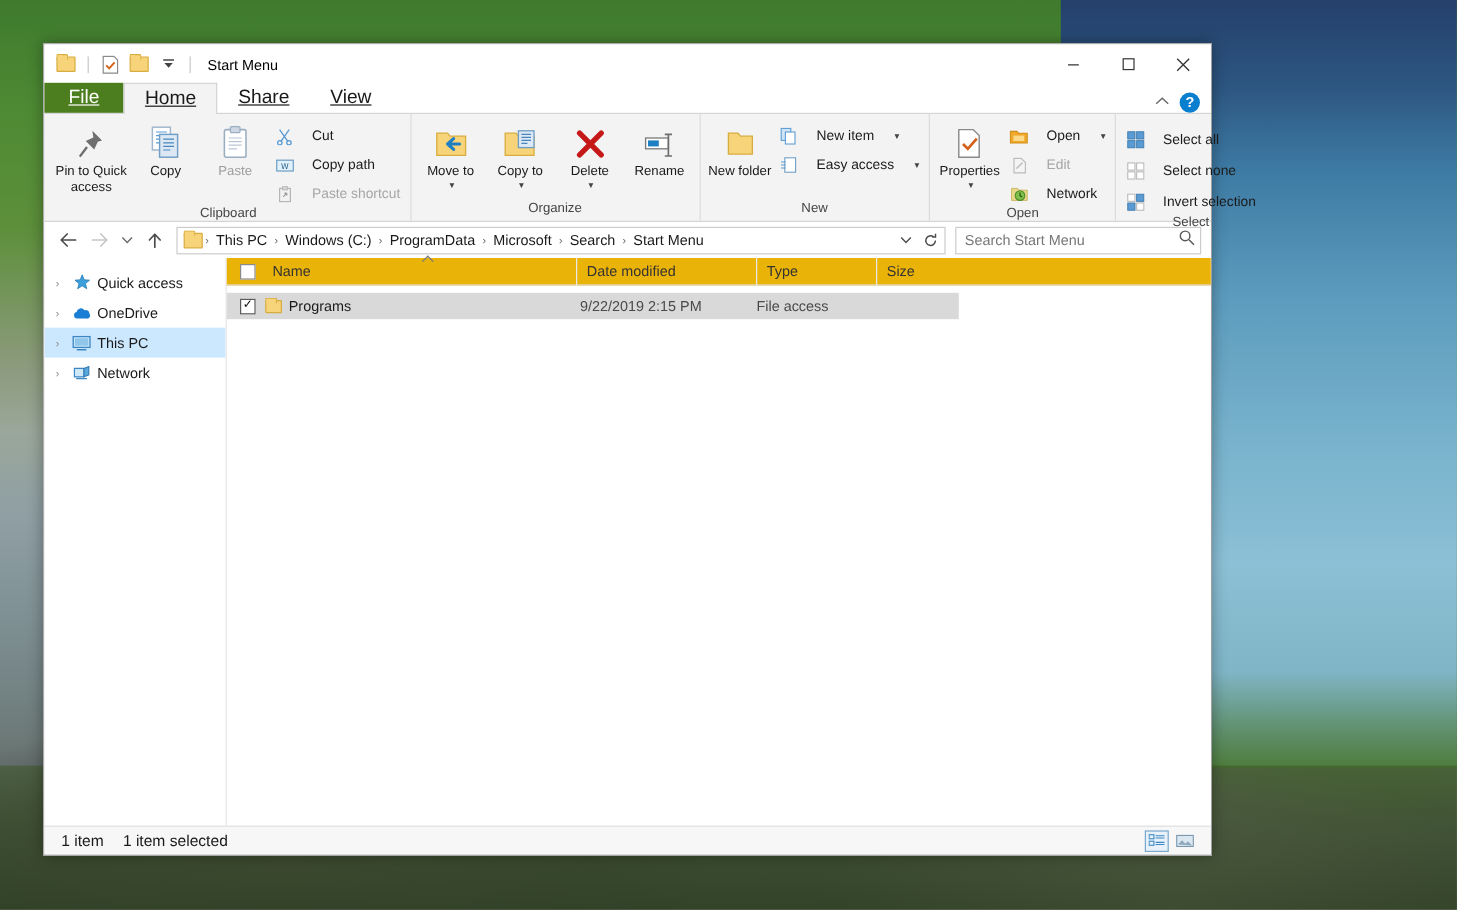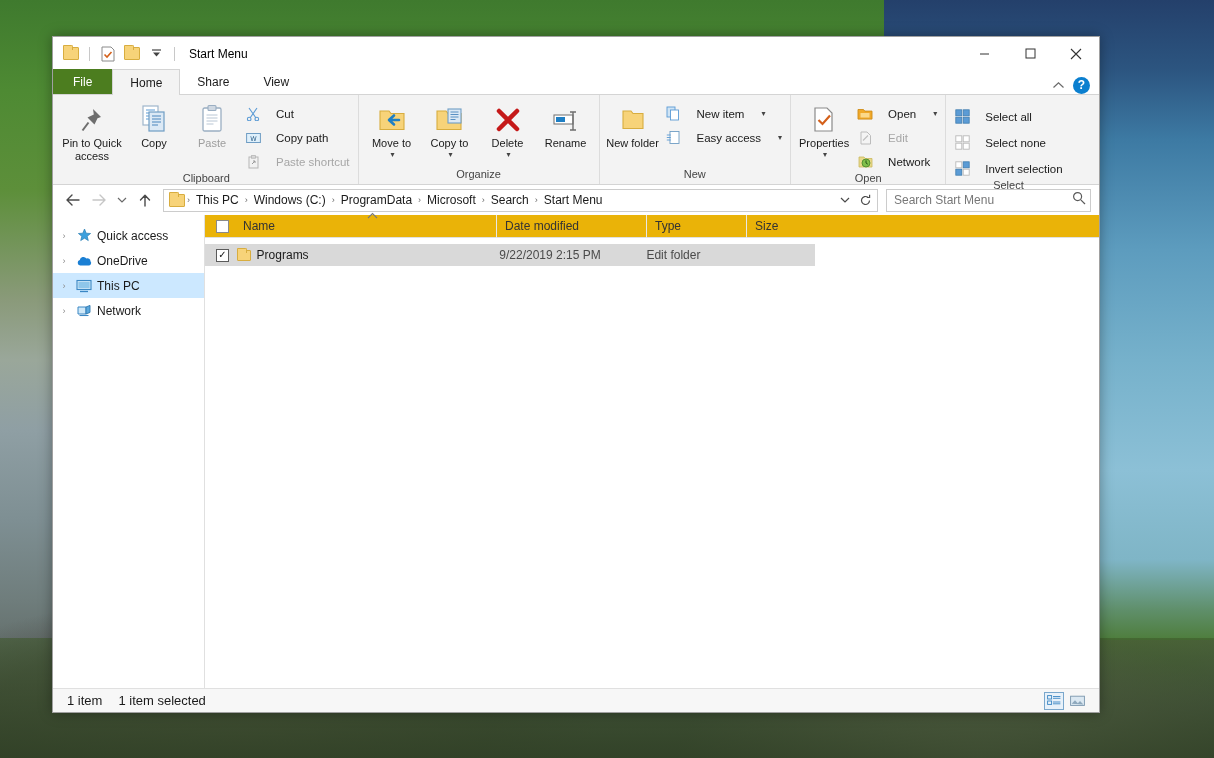--- a/index.html
+++ b/index.html
@@ -42,22 +42,22 @@
     
     content: "";
     position: absolute; left: 0; right: 0; bottom: 0;
     height: 120px;
     background: linear-gradient(to bottom, rgba(60,86,40,0.55), rgba(46,64,34,0.85));
   }
 
   
   #window {
     position: absolute;
-    left: 52px; top: 36px;
-    width: 1048px; height: 677px;
+    left: 36px; top: 36px;
+    width: 974px; height: 677px;
     background: #ffffff;
     border: 1px solid #a0a0a0;
     box-shadow: 0 0 12px rgba(0,0,0,0.35);
     display: flex; flex-direction: column;
     z-index: 5;
   }
 
   
   .titlebar {
     height: 33px; background: #ffffff;
@@ -82,22 +82,23 @@
   
   .tabstrip {
     height: 25px; display: flex; align-items: flex-end;
     background: #ffffff; flex: 0 0 auto;
     border-bottom: 1px solid #d4d4d4;
     position: relative;
   }
   .tab {
     height: 25px; padding: 0 17px;
     display: flex; align-items: center;
-    font-size: 12px; color: #1a1a1a;
+    font-size: 16px; color: #1a1a1a;
     white-space: nowrap;
+    text-decoration: underline;
   }
   .tab.file { background: #4c7d1f; color: #fff; font-weight: normal; padding: 0 20px; }
   .tab.active {
     background: #f3f3f3;
     border-left: 1px solid #d4d4d4;
     border-right: 1px solid #d4d4d4;
     border-top: 1px solid #d4d4d4;
     margin-bottom: -1px; height: 26px;
   }
   .tab-right { margin-left: auto; display: flex; align-items: center; gap: 8px; padding-right: 9px; }
@@ -724,21 +725,21 @@
           <div class="cell cb">
             <span class="row-cb">✓</span>
           </div>
           <div class="cell name">
             <span style="display:flex;align-items:center;">
               <span class="folder" style="width:14px;height:11px;"></span>
             </span>
             <span>Programs</span>
           </div>
           <div class="cell date">9/22/2019 2:15 PM</div>
-          <div class="cell type">Edit folder</div>
+          <div class="cell type">File access</div>
           <div class="cell size"></div>
         </div>
       </div>
     </div>
   </div>
 
   <div class="statusbar">
     <span class="status-text">1 item</span>
     <span class="status-text">1 item selected</span>
     <span class="status-sep"></span>

